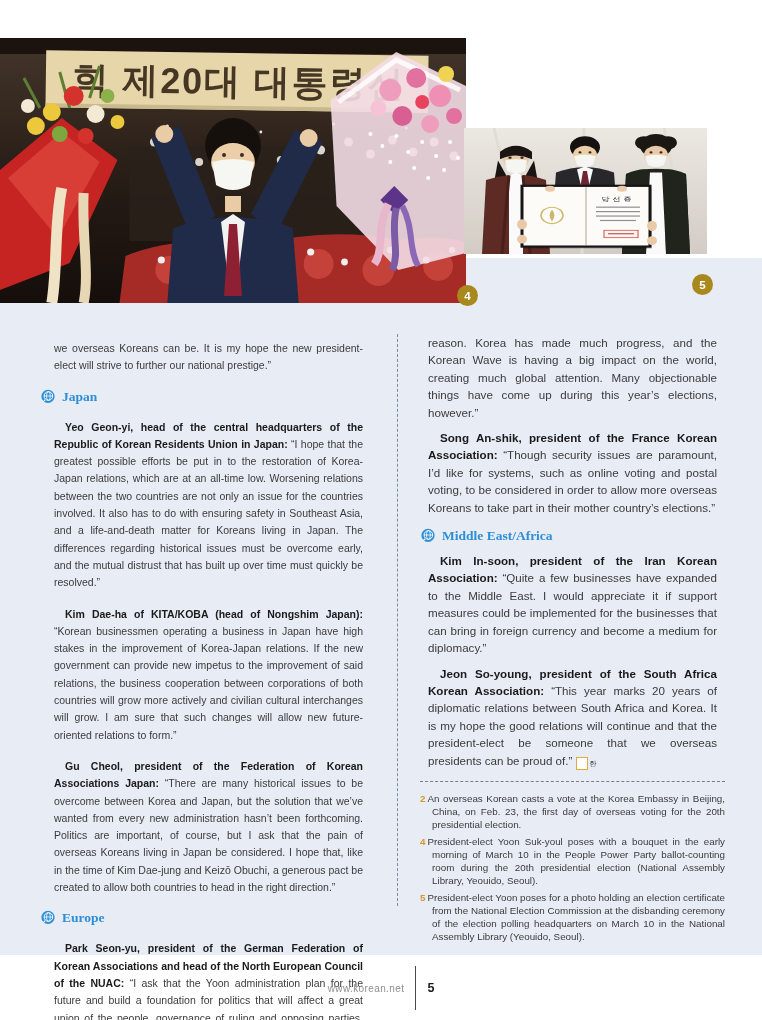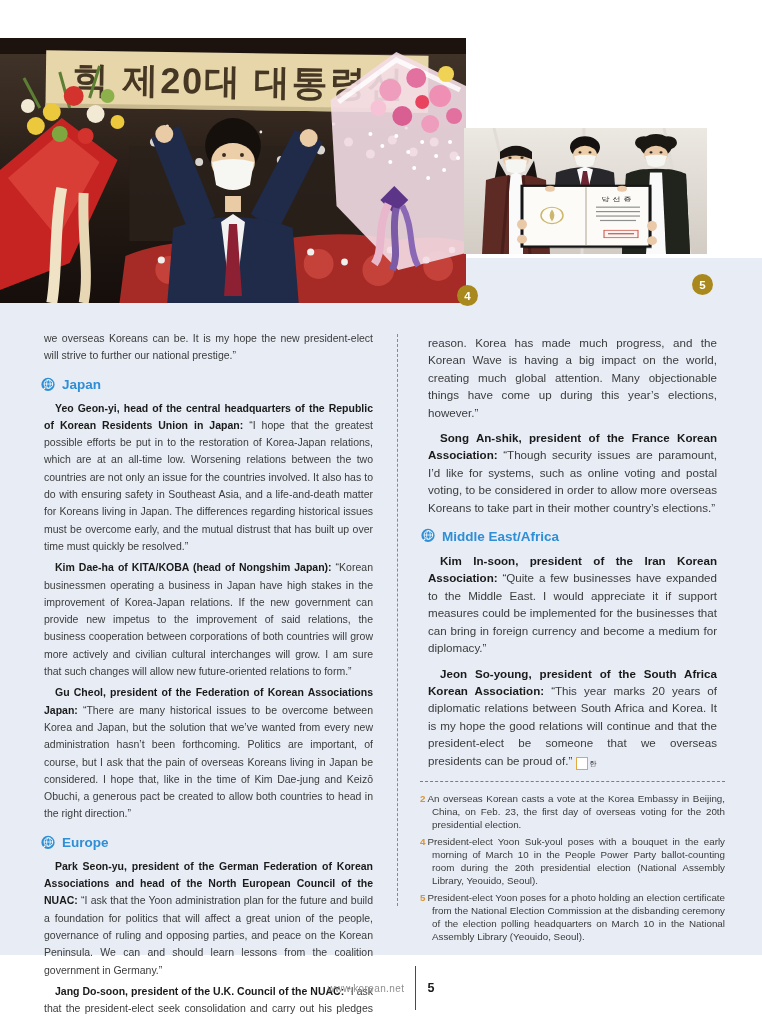--- a/index.html
+++ b/index.html
@@ -20,26 +20,26 @@
     display:flex;align-items:center;justify-content:center;z-index:5;
   }
   .badge-4{left:457px;top:285px;}
   .badge-5{left:692px;top:274px;}
 
   .col{position:absolute;top:326px;}
   .col-left{left:40px;width:337px;}
   .col-right{left:420px;width:305px;}
   .col-divider{position:absolute;left:397px;top:334px;height:572px;width:0;border-left:1px dashed #7e8aa0;}
 
-  .col-left p.body{font-size:10.5px;line-height:17.3px;text-align:justify;color:#3b3b3b;margin:4px;text-indent:11px;}
+  .col-left p.body{font-size:10.5px;line-height:17.3px;text-align:justify;color:#3b3b3b;margin:14px;text-indent:11px;}
   .col-right p.body{font-size:11.6px;line-height:17.4px;text-align:justify;color:#3b3b3b;margin:8px;text-indent:12px;}
   p.cont{text-indent:0 !important;}
   b.lead{color:#1a1a1a;}
 
-  .sec-hdr{display:flex;align-items:center;gap:6px;margin:12px 0 7px;font-weight:bold;font-size:13.5px;color:#2e8ed6;}
+  .sec-hdr{display:flex;align-items:center;gap:6px;margin:12px 0 7px;font-weight:bold;font-size:13.5px;color:#2e8ed6;font-family:Liberation Serif, serif;}
   .sec-hdr .globe{width:16px;height:16px;flex:0 0 auto;}
 
   .dash-rule{border-top:1px dashed #7d7d7d;margin:11px 0 10px;height:0;}
   .fn{font-size:9.8px;line-height:13px;color:#3b3b3b;margin:0 0 4px;padding-left:12px;text-indent:-12px;text-align:justify;}
   .fn b{color:#d9952f;padding-right:2px;}
 
   .end-mark{
     display:inline-block;width:10px;height:11px;line-height:11px;margin-left:4px;
     border:1px solid #e3a93c;background:#fff;color:#333;font-size:7px;text-align:center;
     vertical-align:-1px;

